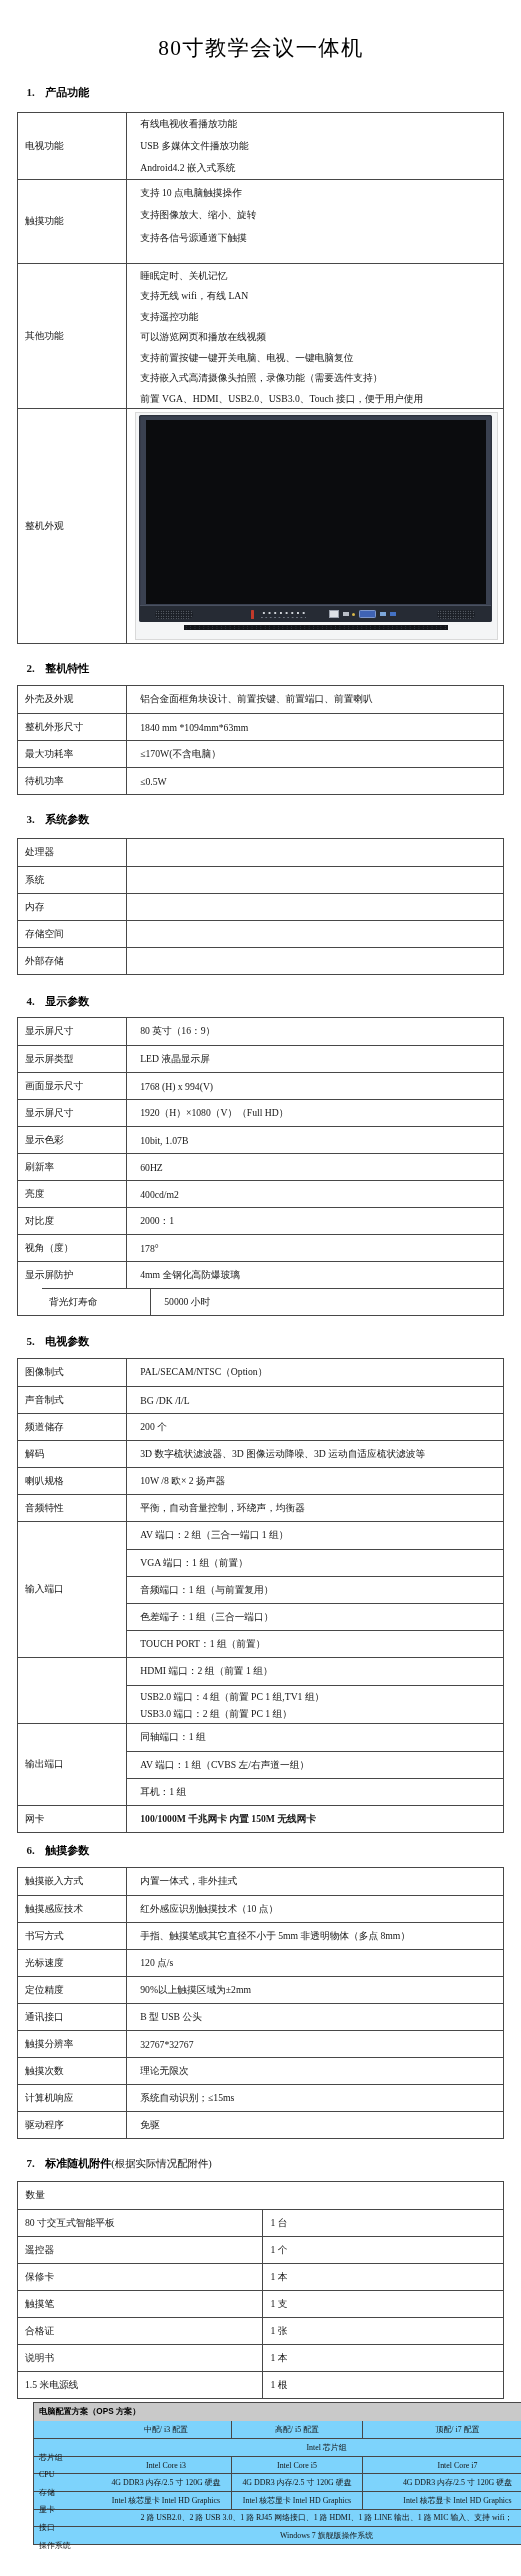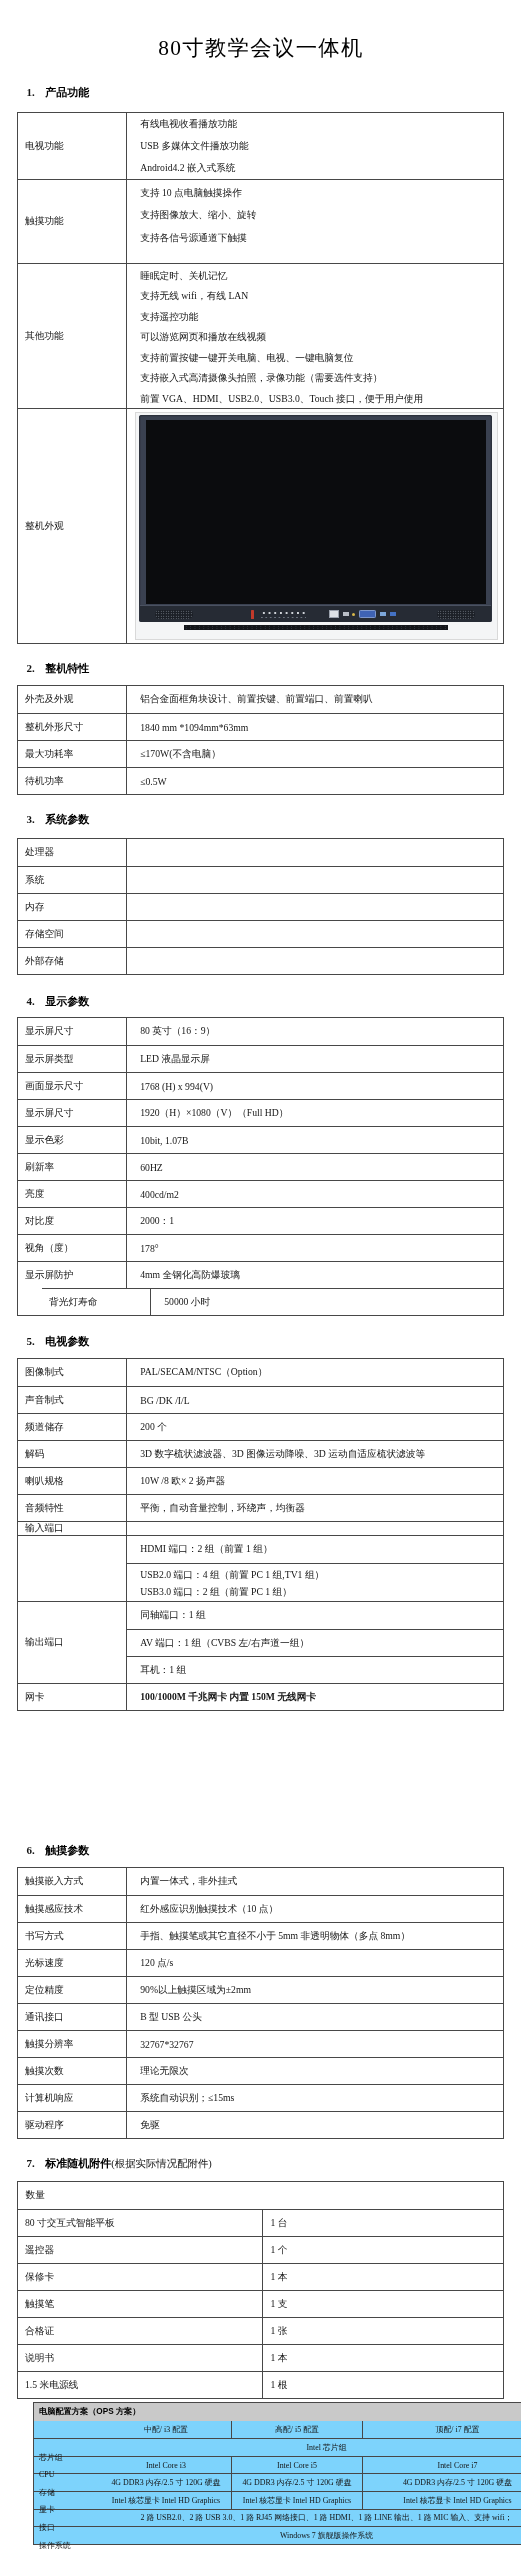--- a/index.html
+++ b/index.html
@@ -244,20 +244,37 @@
         <div class="srow" style="height: 27px;">
           <div class="lcell">喇叭规格</div>
           <div class="vcell">10W /8 欧× 2 扬声器</div>
         </div>
         <div class="srow" style="height: 27px;">
           <div class="lcell">音频特性</div>
           <div class="vcell">平衡，自动音量控制，环绕声，均衡器</div>
         </div>
         <div class="srow">
           <div class="lcell">输入端口</div>
+          <div class="subwrap">
+            <div class="sub">
+              <div class="line">AV 端口：2 组（三合一端口 1 组）</div>
+            </div>
+            <div class="sub">
+              <div class="line">VGA 端口：1 组（前置）</div>
+            </div>
+            <div class="sub">
+              <div class="line">音频端口：1 组（与前置复用）</div>
+            </div>
+            <div class="sub">
+              <div class="line">色差端子：1 组（三合一端口）</div>
+            </div>
+            <div class="sub">
+              <div class="line">TOUCH PORT：1 组（前置）</div>
+            </div>
+          </div>
         </div>
         <div class="srow">
           <div class="lcell"></div>
           <div class="subwrap">
             <div class="sub">
               <div class="line">HDMI 端口：2 组（前置 1 组）</div>
             </div>
             <div class="sub twoline">
               <div class="line">USB2.0 端口：4 组（前置 PC 1 组,TV1 组）</div>
               <div class="line">USB3.0 端口：2 组（前置 PC 1 组）</div>

